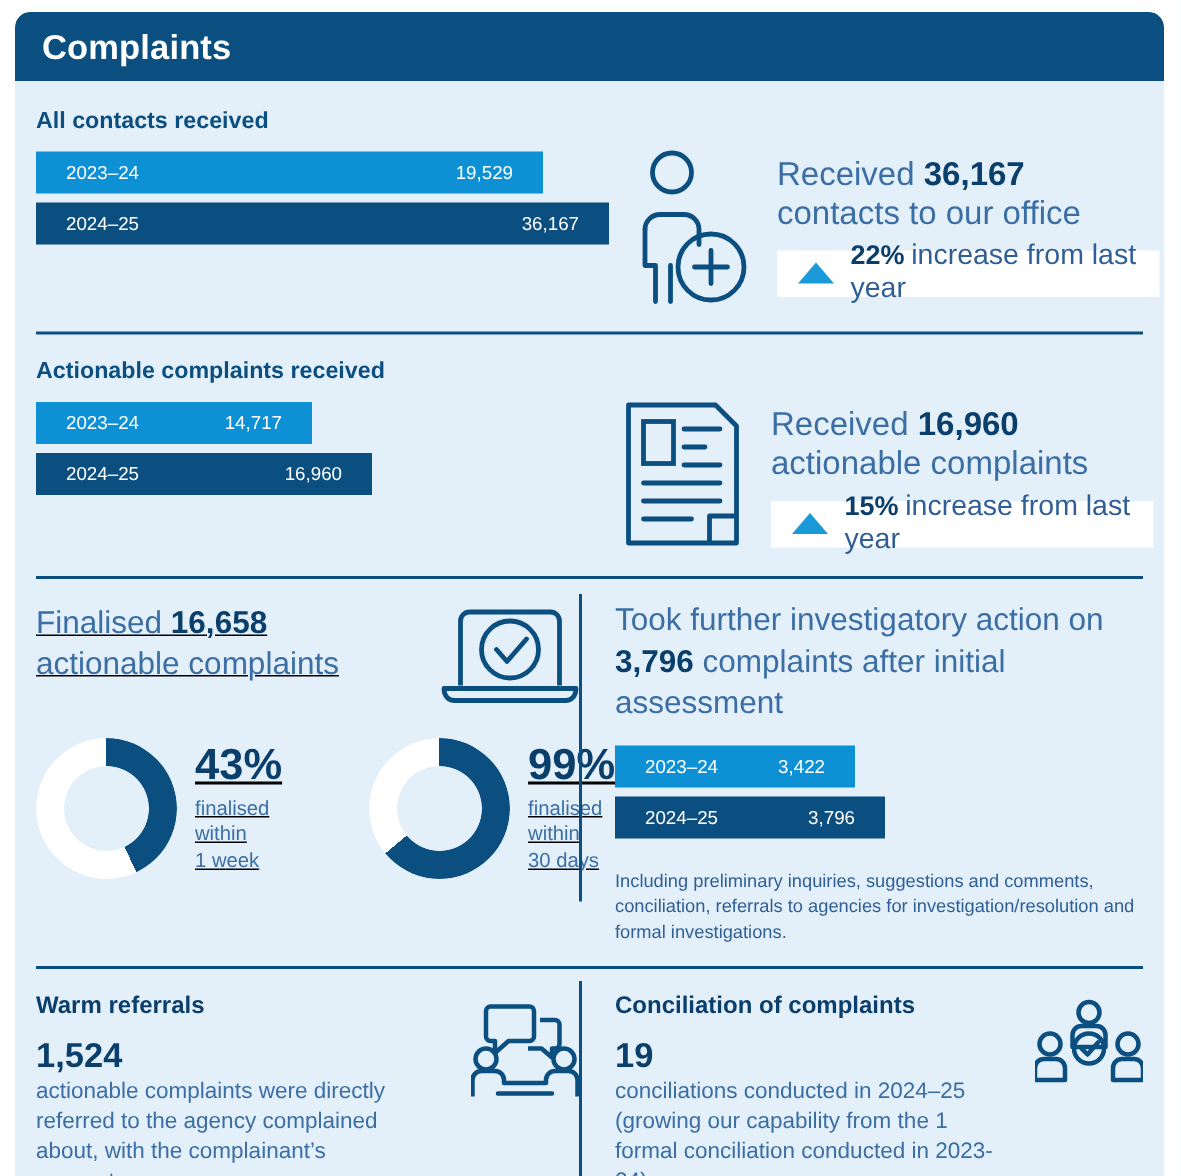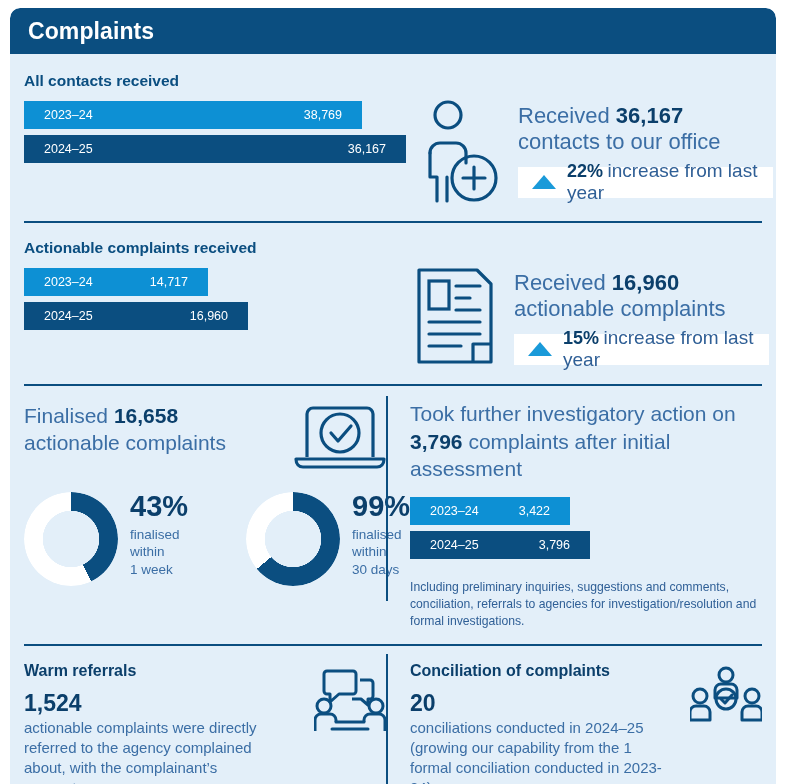--- a/index.html
+++ b/index.html
@@ -98,21 +98,21 @@
     border-bottom: 14px solid #1a9ad9;
     flex: 0 0 auto;
   }
   .badge-pct { color: #0b3f6b; font-weight: bold; font-size: 18px; }
   .badge-txt { color: #2f5f96; font-size: 19px; }
   .badge-stack { display: flex; flex-direction: column; line-height: 1.15; }
   .badge-stack .badge-txt { font-size: 13.5px; }
 
   
   .donut-row { display: flex; gap: 58px; align-items: flex-start; }
-  .donut-item { display: flex; gap: 12px; align-items: flex-start; }
+  .donut-item { display: flex; gap: 12px; align-items: center; }
   .donut {
     width: 94px; height: 94px; border-radius: 50%;
     flex: 0 0 auto;
     -webkit-mask: radial-gradient(circle, transparent 28px, #000 28.5px);
             mask: radial-gradient(circle, transparent 28px, #000 28.5px);
   }
   .donut-label-pct { color: #0b3f6b; font-size: 29px; font-weight: bold; line-height: 1; }
   .donut-label-sub { color: #3b6ea5; font-size: 13.5px; line-height: 1.28; margin-top: 5px; }
 
   .note {
@@ -142,21 +142,21 @@
   </div>
 
   <div class="section" style="padding-top:18px;">
     <div class="sec-title">All contacts received</div>
 
     <div style="display:flex; gap:18px; align-items:flex-start;">
 
       <div style="width:382px; flex:0 0 auto; padding-top:2px;">
         <div class="bar light" style="width:338px;">
           <span>2023–24</span>
-          <span class="bv">38,769</span>
+          <span class="bv">19,529</span>
         </div>
         <div class="bar dark" style="width:382px;">
           <span>2024–25</span>
           <span class="bv">36,167</span>
         </div>
       </div>
 
       <div style="flex:0 0 auto; padding-top:0px;">
         <svg width="76" height="104" viewBox="0 0 76 104" fill="none" stroke="#0b4e80" stroke-width="3.2">
           <circle cx="24" cy="16" r="13"></circle>
@@ -222,21 +222,21 @@
     </div>
   </div>
 
   <div class="divider" style="margin-top:18px;"></div>
 
   <div class="section" style="padding-top:14px;">
     <div class="vdiv" style="left:376px; top:10px; height:205px;"></div>
 
     <div style="display:flex;">
 
-      <div style="width:362px; flex:0 0 auto;">
+      <div style="width:362px; flex:0 0 auto;text-decoration:underline;">
         <div style="display:flex; align-items:flex-start; gap:6px;">
           <div class="lead" style="flex:1 1 auto; padding-top:2px;">
             <span style="font-size:21px;">Finalised </span><b style="font-size:21px;">16,658</b><br>
             <span style="font-size:21px;">actionable complaints</span>
           </div>
           <div style="flex:0 0 auto; padding-top:4px;">
             <svg width="92" height="66" viewBox="0 0 92 66" fill="none" stroke="#0b4e80" stroke-width="3.2">
               <path d="M13 53V10a6 6 0 0 1 6-6h54a6 6 0 0 1 6 6v43" stroke-linejoin="round"></path>
               <path d="M2 55h88c0 5-3 8-7 8H9c-4 0-7-3-7-8z" stroke-linejoin="round"></path>
               <circle cx="46" cy="29" r="19"></circle>
@@ -322,21 +322,21 @@
               <path d="M22 54h28M18 61h36" stroke-linecap="round"></path>
             </svg>
           </div>
         </div>
       </div>
 
       <div style="flex:1 1 auto; padding-left:24px;">
         <div style="display:flex; gap:8px;">
           <div style="flex:1 1 auto;">
             <div class="body-head">Conciliation of complaints</div>
-            <div class="big-num" style="margin-top:10px;">20</div>
+            <div class="big-num" style="margin-top:10px;">19</div>
             <div class="body-txt" style="margin-top:1px; width:252px;">conciliations conducted in 2024–25 (growing our capability from the 1 formal conciliation conducted in 2023-24).</div>
           </div>
           <div style="flex:0 0 auto; padding-top:4px;">
             <svg width="72" height="62" viewBox="0 0 72 62" fill="none" stroke="#0b4e80" stroke-width="3">
               <circle cx="36" cy="9" r="7"></circle>
               <path d="M25 32V24a6 6 0 0 1 6-6h10a6 6 0 0 1 6 6v8z" stroke-linejoin="round"></path>
               <circle cx="36" cy="33" r="10"></circle>
               <path d="M31 33l4 4 7-8" stroke-linecap="round" stroke-linejoin="round"></path>
               <circle cx="10" cy="30" r="7"></circle>
               <path d="M0 54v-8a6 6 0 0 1 6-6h8a6 6 0 0 1 6 6v8z" stroke-linejoin="round"></path>

